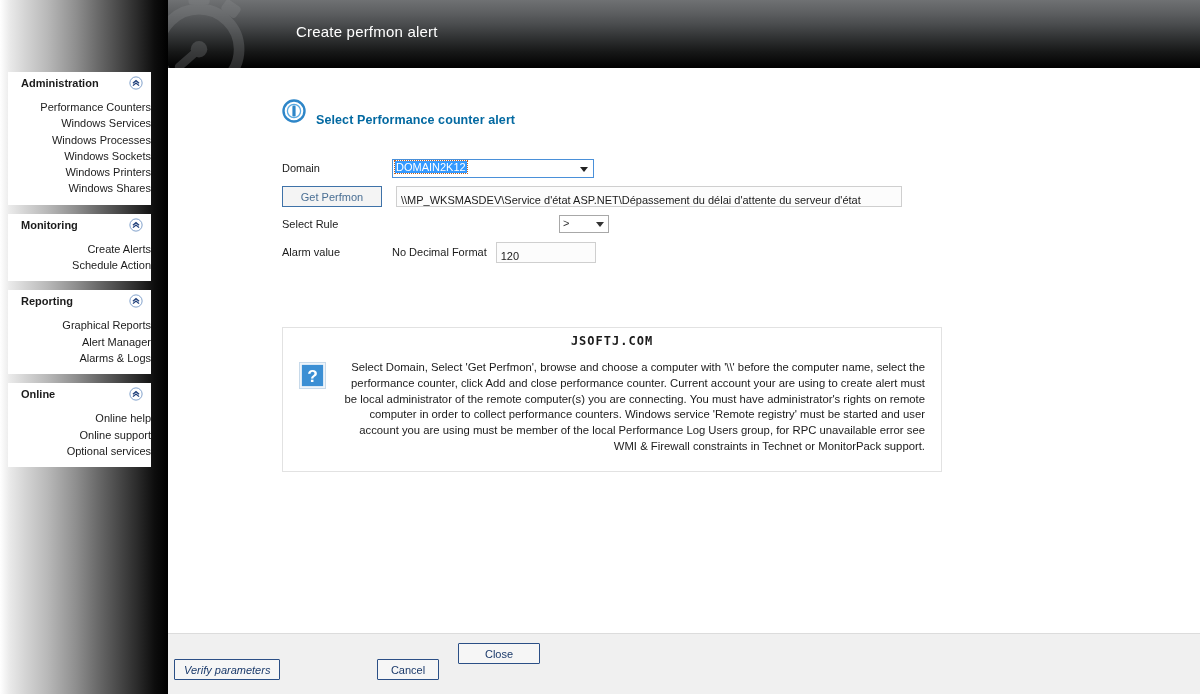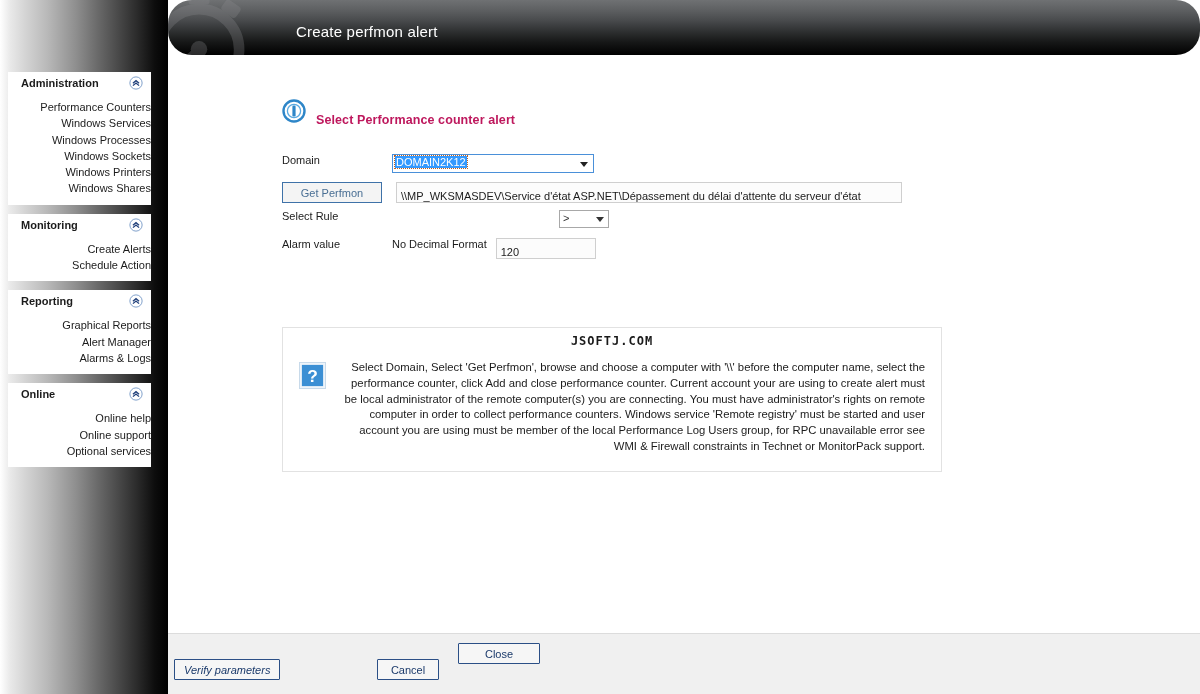--- a/index.html
+++ b/index.html
@@ -33,30 +33,29 @@
         #4a4a4a 70%,
         #2a2a2a 82%,
         #0d0d0d 92%,
         #000000 100%);
   }
 
   
   .header {
     position: absolute;
     left: 168px; top: 0;
-    width: 1032px; height: 55px;
+    width: 1032px; height: 68px;
     background: linear-gradient(to bottom,
         #6f7173 0%,
         #5e6062 18%,
         #4a4c4e 36%,
         #313334 55%,
         #171818 76%,
         #000000 100%);
     overflow: hidden;
-    border-radius: 24px;
   }
   .header-watermark {
     position: absolute;
     left: -28px; top: -18px;
     width: 118px; height: 118px;
     opacity: 0.30;
   }
   .header-title {
     position: absolute;
     left: 128px; top: 23px;
@@ -117,29 +116,30 @@
     position: absolute;
     left: 114px; top: 26px;
     display: flex;
     align-items: center;
     gap: 10px;
   }
   .info-icon { width: 24px; height: 24px; flex: 0 0 auto; }
   .section-head-text {
     font-size: 12.5px;
     font-weight: bold;
-    color: #be185d;
+    color: #0369a1;
     letter-spacing: 0.1px;
     margin-top: 19px;
   }
 
   
   .form { position: absolute; left: 114px; top: 86px; }
   .form-row {
     display: flex;
+    align-items: center;
     height: 28px;
   }
   .form-label {
     width: 110px;
     font-size: 11px;
     color: #1b1b1b;
     flex: 0 0 auto;
   }
   .field-col { position: relative; }
 

